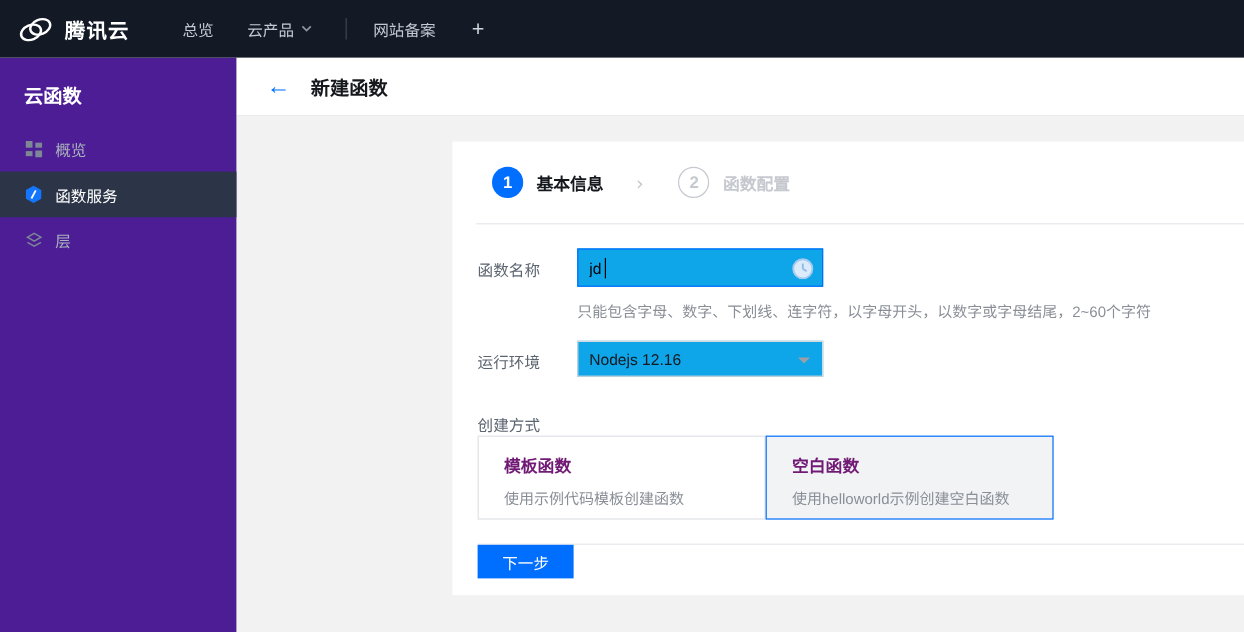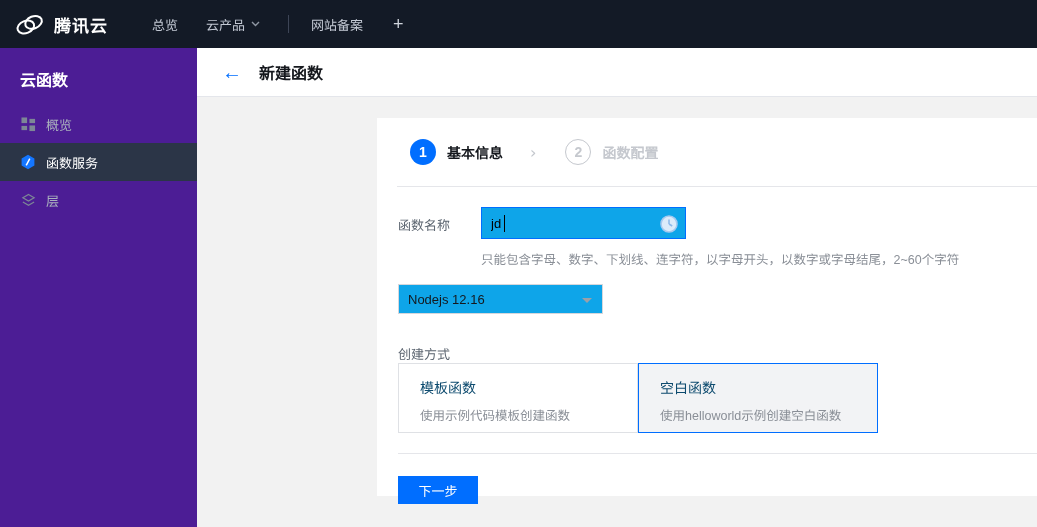--- a/index.html
+++ b/index.html
@@ -110,26 +110,26 @@
     border-top:5px solid #9ba0a8;
   }
 
   .cards { display:flex; }
   .card {
     width:240px; height:70px; border:1px solid #dfe1e5; background:#fff;
     padding:13px 0 0 21px; cursor:pointer;
   }
   .card + .card { margin-left:0; }
   .card.selected { border:1px solid #006eff; background:#f2f3f5; }
-  .card-title { font-size:14px; font-weight:normal; color:#0c4a6e; }
+  .card-title { font-size:14px; font-weight:bold; color:#701a75; }
   .card-desc { font-size:12.5px; color:#8a8f97; margin-top:8px; }
 
   .form-divider { border-top:1px solid #e5e6ea; margin-top:20px; }
   .next-btn {
-    margin-top:22px; width:80px; height:28px; background:#006eff; color:#fff;
+    width:80px; height:28px; background:#006eff; color:#fff;
     border:none; font-size:13px; cursor:pointer;
     font-family:Liberation Sans, sans-serif;
     display:block;
   }
 
   .row-method { margin-top:22px !important;flex-direction:column; }
 </style>
 </head>
 <body>
 
@@ -231,20 +231,21 @@
                   <line x1="9" y1="9" x2="9" y2="4.6" stroke="#8db9ea" stroke-width="1.5"></line>
                   <line x1="9" y1="9" x2="12.2" y2="11" stroke="#8db9ea" stroke-width="1.5"></line>
                 </svg>
               </span>
             </div>
             <div class="field-hint">只能包含字母、数字、下划线、连字符，以字母开头，以数字或字母结尾，2~60个字符</div>
           </div>
         </div>
 
         <div class="frow">
+          <div class="frow-label">运行环境</div>
           <div class="select-box">
             <span>Nodejs 12.16</span>
             <span class="select-caret"></span>
           </div>
         </div>
 
         <div class="frow row-method">
           <div class="frow-label">创建方式</div>
           <div class="cards">
             <div class="card">

